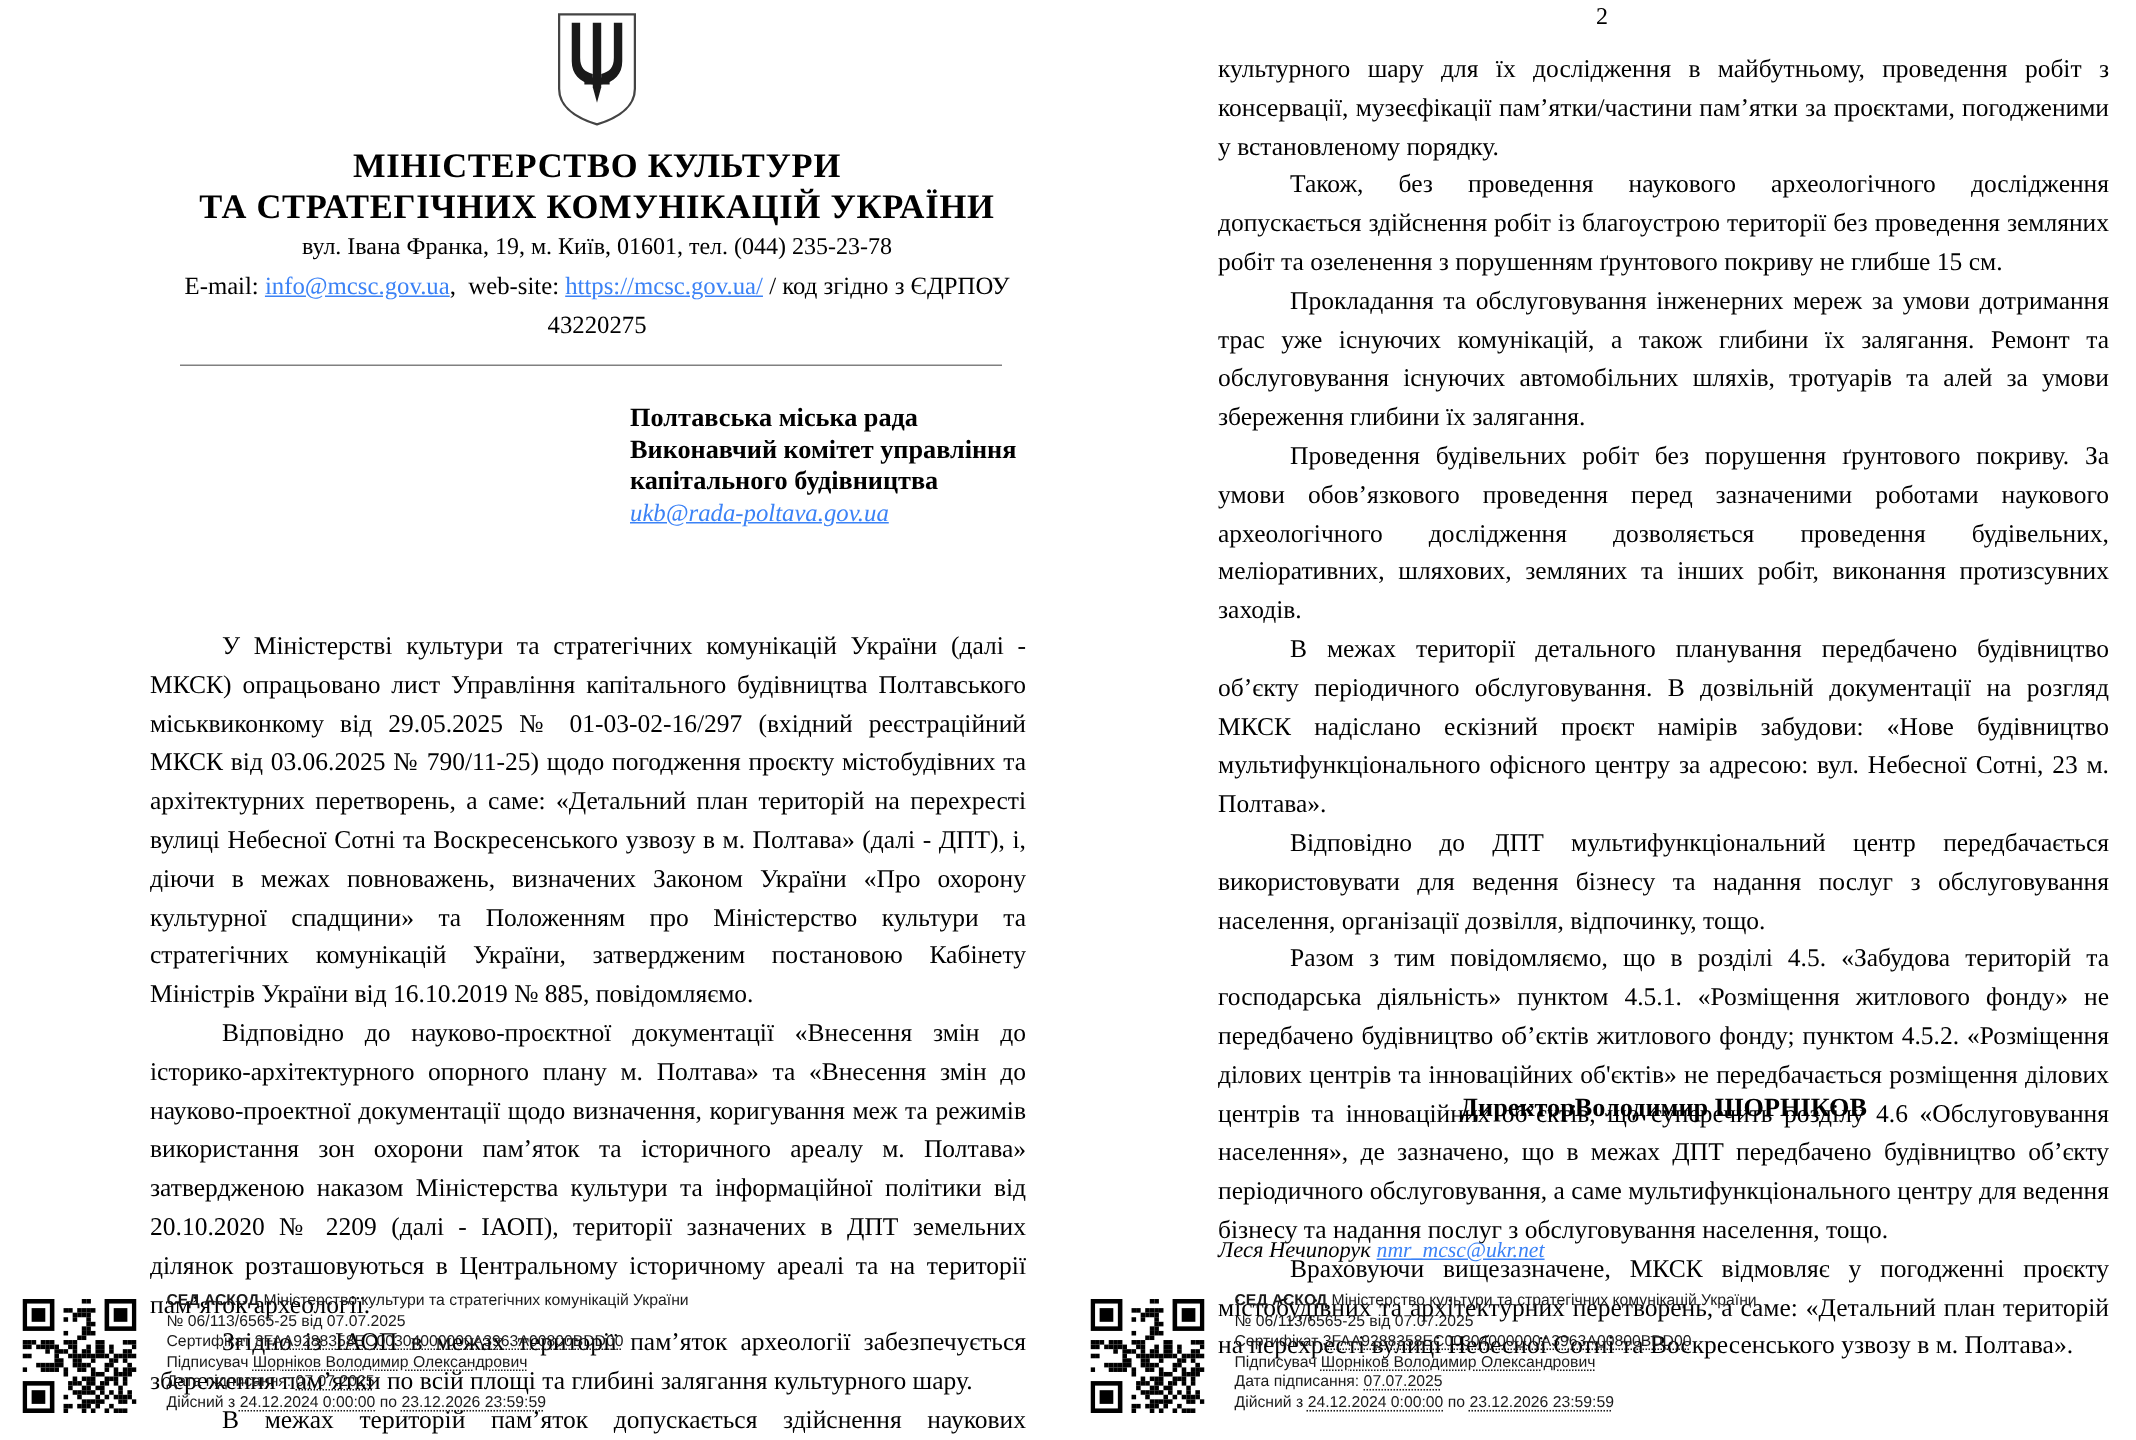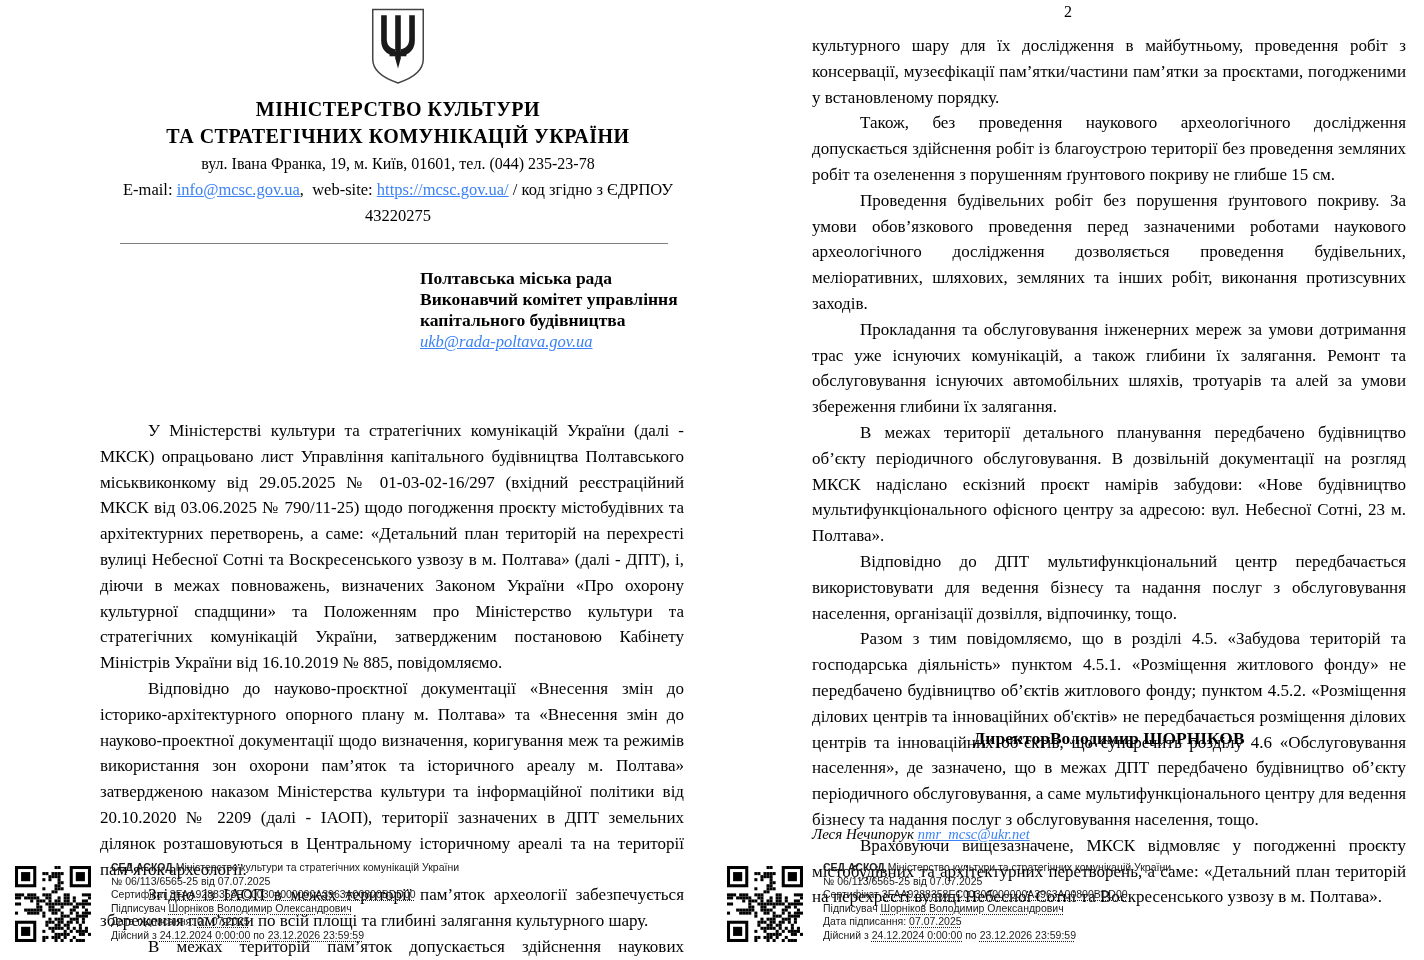--- a/index.html
+++ b/index.html
@@ -11,21 +11,21 @@
     color: #000;
     overflow: hidden;
   }
   .page { position: absolute; top: 0; height: 960px; background: #fff; }
   #page-1 { left: 0; width: 712px; }
   #page-2 { left: 712px; width: 712px; }
 
   
   .letterhead { position: absolute; left: 95px; top: 6px; width: 606px; text-align: center; }
   .emblem { display: inline-block; margin-bottom: 6px; }
-  .ministry-line { font-weight: bold; font-size: 20px; line-height: 27px; letter-spacing: 0.5px; }
+  .ministry-line { font-weight: bold; font-size: 23px; line-height: 27px; letter-spacing: 0.5px; }
   .department-line { font-weight: bold; font-size: 17.5px; line-height: 26px; margin-top: 2px; }
   .address-line { font-size: 16px; line-height: 26px; margin-top: 1px; }
   .contact-line { font-size: 16.5px; line-height: 26px; }
   a.link, .link { color: #3b82f6; text-decoration: underline; cursor: pointer; }
   .divider { position: absolute; left: 120px; top: 243px; width: 548px; border-top: 1px solid #808080; }
 
   
   .recipient { position: absolute; left: 420px; top: 268px; width: 280px; font-weight: bold; font-size: 17.5px; line-height: 21px; }
   .recipient .link { font-weight: normal; font-style: italic; font-size: 16.5px; }
 
@@ -307,22 +307,22 @@
   </div>
 </div>
 
 <div class="page" id="page-2">
 
   <div class="page-number">2</div>
 
   <div class="body-text" id="body-2">
     <p class="no-indent">культурного шару для їх дослідження в майбутньому, проведення робіт з консервації, музеєфікації пам’ятки/частини пам’ятки за проєктами, погодженими у встановленому порядку.</p>
     <p>Також, без проведення наукового археологічного дослідження допускається здійснення робіт із благоустрою території без проведення земляних робіт та озеленення з порушенням ґрунтового покриву не глибше 15 см.</p>
+    <p>Прокладання та обслуговування інженерних мереж за умови дотримання трас уже існуючих комунікацій, а також глибини їх залягання. Ремонт та обслуговування існуючих автомобільних шляхів, тротуарів та алей за умови збереження глибини їх залягання.</p>
     <p>Проведення будівельних робіт без порушення ґрунтового покриву. За умови обов’язкового проведення перед зазначеними роботами наукового археологічного дослідження дозволяється проведення будівельних, меліоративних, шляхових, земляних та інших робіт, виконання протизсувних заходів.</p>
-    <p>Прокладання та обслуговування інженерних мереж за умови дотримання трас уже існуючих комунікацій, а також глибини їх залягання. Ремонт та обслуговування існуючих автомобільних шляхів, тротуарів та алей за умови збереження глибини їх залягання.</p>
     <p>В межах території детального планування передбачено будівництво об’єкту періодичного обслуговування. В дозвільній документації на розгляд МКСК надіслано ескізний проєкт намірів забудови: «Нове будівництво мультифункціонального офісного центру за адресою: вул. Небесної Сотні, 23 м. Полтава».</p>
     <p>Відповідно до ДПТ мультифункціональний центр передбачається використовувати для ведення бізнесу та надання послуг з обслуговування населення, організації дозвілля, відпочинку, тощо.</p>
     <p>Разом з тим повідомляємо, що в розділі 4.5. «Забудова територій та господарська діяльність» пунктом 4.5.1. «Розміщення житлового фонду» не передбачено будівництво об’єктів житлового фонду; пунктом 4.5.2. «Розміщення ділових центрів та інноваційних об'єктів» не передбачається розміщення ділових центрів та інноваційних об’єктів, що суперечить розділу 4.6 «Обслуговування населення», де зазначено, що в межах ДПТ передбачено будівництво об’єкту періодичного обслуговування, а саме мультифункціонального центру для ведення бізнесу та надання послуг з обслуговування населення, тощо.</p>
     <p>Враховуючи вищезазначене, МКСК відмовляє у погодженні проєкту містобудівних та архітектурних перетворень, а саме: «Детальний план територій на перехресті вулиці Небесної Сотні та Воскресенського узвозу в м. Полтава».</p>
   </div>
 
   <div class="signature-row">
     <span>Директор</span>
     <span>Володимир ШОРНІКОВ</span>
   </div>

